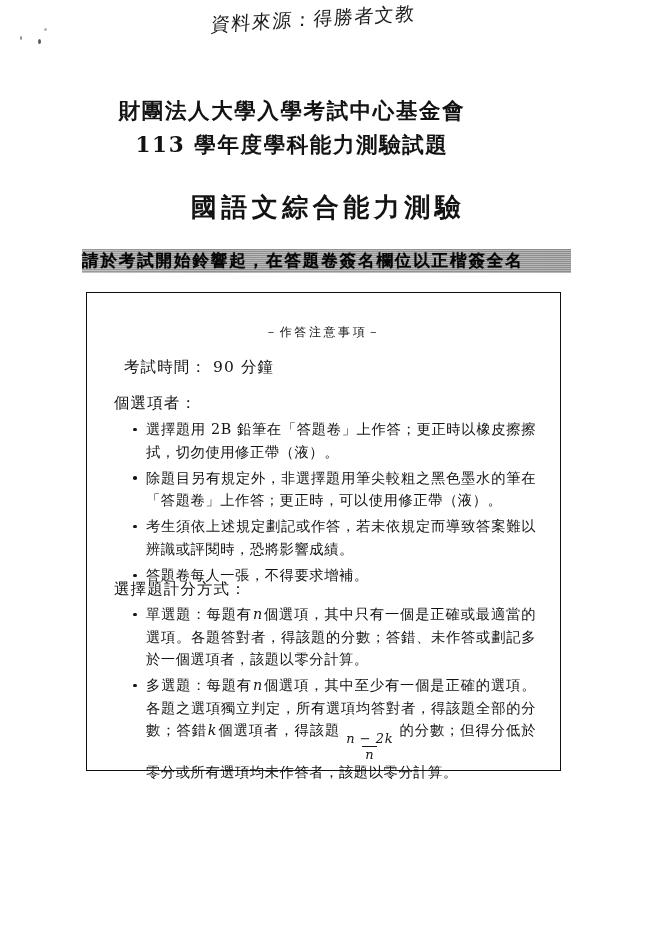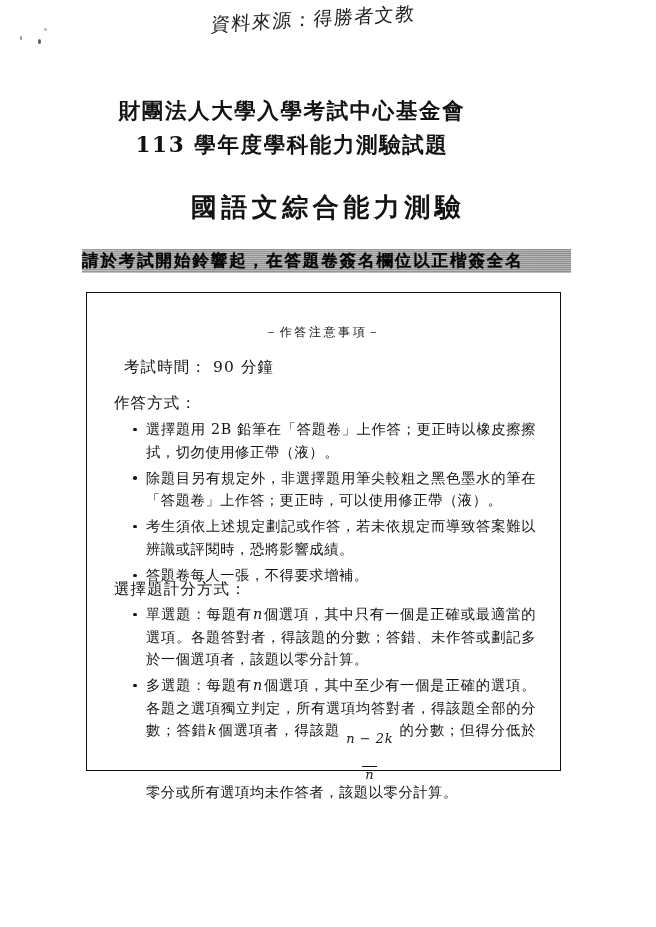--- a/index.html
+++ b/index.html
@@ -156,21 +156,20 @@
   .var { font-style: italic; font-family: "DejaVu Serif", "Liberation Serif", serif; padding: 0 1px; }
 
   
   .fraction {
     display: inline-flex;
     flex-direction: column;
     align-items: center;
     vertical-align: -0.55em;
     margin: 0 3px;
     line-height: 1;
-    gap: 20px;
   }
   .fraction .numer {
     font-size: 13px;
     font-style: italic;
     padding: 0 3px 1px 3px;
   }
   .fraction .denom {
     font-size: 13px;
     font-style: italic;
     padding: 1px 3px 0 3px;
@@ -196,21 +195,21 @@
 <div id="signature-banner">
   <span id="signature-banner-text">請於考試開始鈴響起，在答題卷簽名欄位以正楷簽全名</span>
 </div>
 
 <div id="instruction-box">
 
   <div id="notice-heading">－作答注意事項－</div>
 
   <div class="field-line" id="exam-duration-line">考試時間： 90 分鐘</div>
 
-  <div class="field-line" id="answer-method-heading">作答方式：</div>
+  <div class="field-line" id="answer-method-heading">個選項者：</div>
 
   <ul class="bullet-list" id="answer-method-list">
     <li class="bullet-item">選擇題用 2B 鉛筆在「答題卷」上作答；更正時以橡皮擦擦拭，切勿使用修正帶（液）。</li>
     <li class="bullet-item">除題目另有規定外，非選擇題用筆尖較粗之黑色墨水的筆在「答題卷」上作答；更正時，可以使用修正帶（液）。</li>
     <li class="bullet-item">考生須依上述規定劃記或作答，若未依規定而導致答案難以辨識或評閱時，恐將影響成績。</li>
     <li class="bullet-item">答題卷每人一張，不得要求增補。</li>
   </ul>
 
   <div class="field-line" id="scoring-method-heading">選擇題計分方式：</div>
 

